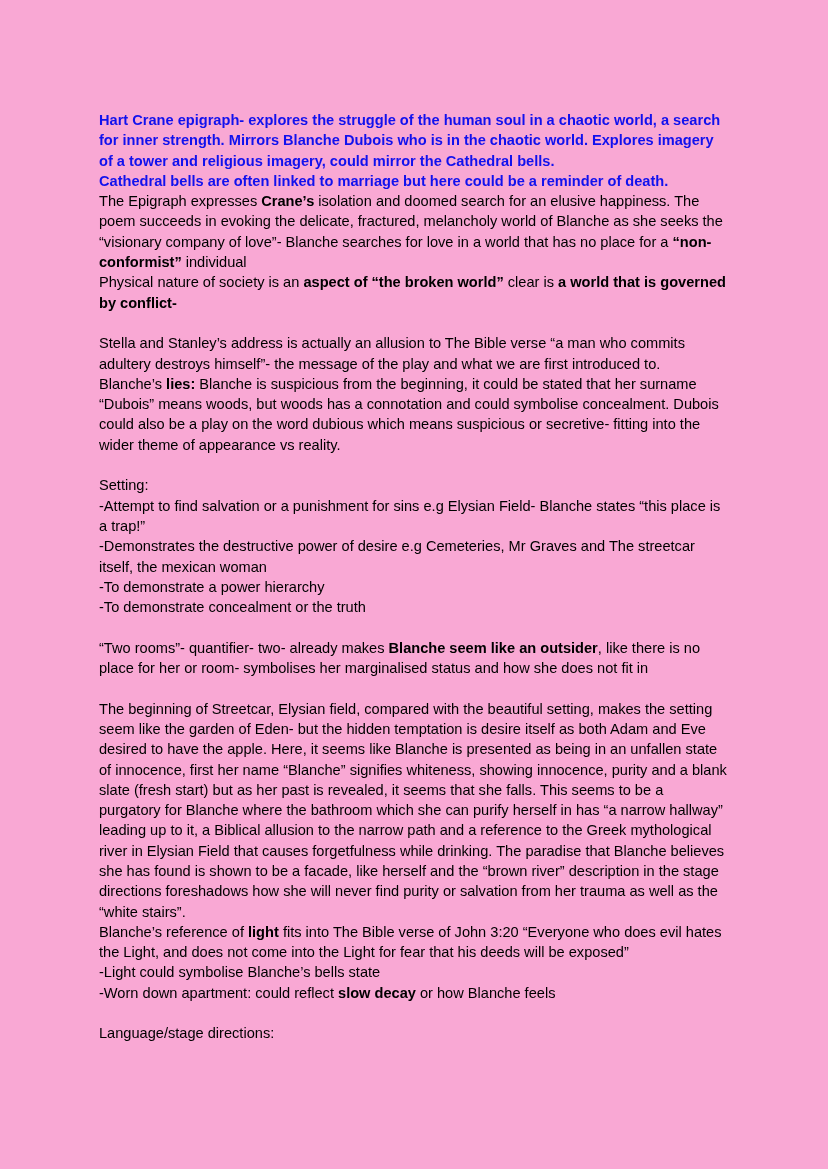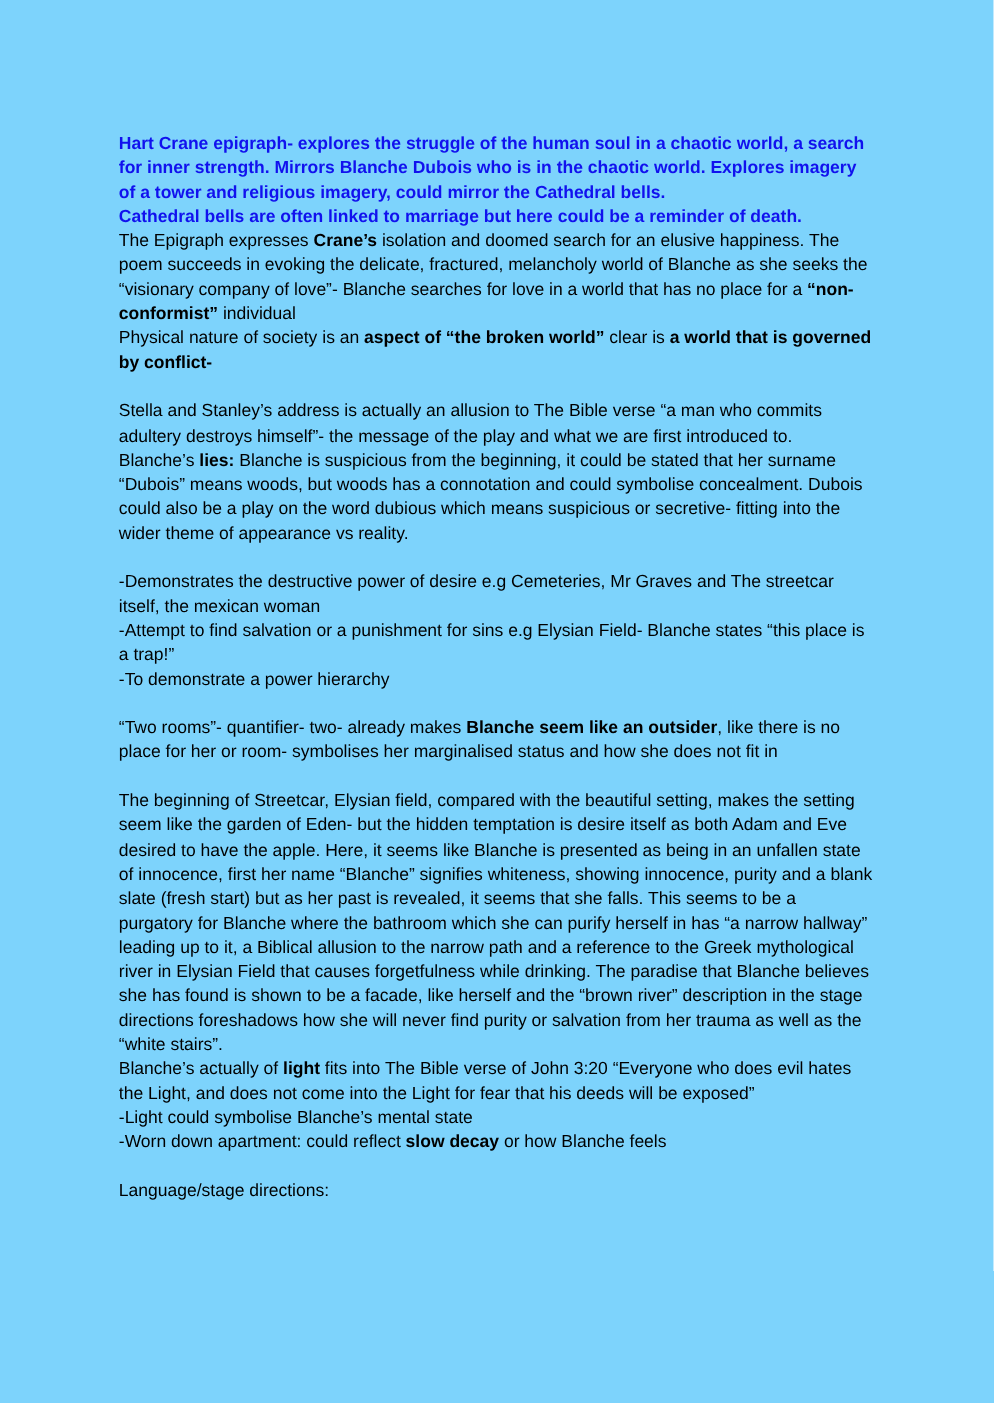--- a/index.html
+++ b/index.html
@@ -10,21 +10,21 @@
   body {
     width: 828px;
     height: 1169px;
     font-family: "Liberation Sans", sans-serif;
     color: #000000;
   }
   .page {
     position: relative;
     width: 828px;
     height: 1169px;
-    background: #7dd3fc;
+    background: #f9a8d4;
     box-sizing: border-box;
     padding: 110px 100px 0 99px;
   }
   .doc-body {
     font-size: 14.6px;
     line-height: 20.3px;
     color: #000000;
   }
   p {
     margin: 0;
@@ -53,26 +53,28 @@
 <div class="page">
   <div class="doc-body" id="doc-body">
       <p class="para blue-bold">Hart Crane epigraph- explores the struggle of the human soul in a chaotic world, a search for inner strength. Mirrors Blanche Dubois who is in the chaotic world. Explores imagery of a tower and religious imagery, could mirror the Cathedral bells.</p>
       <p class="para blue">Cathedral bells are often linked to marriage but here could be a reminder of death.</p>
       <p class="para"><span>The Epigraph expresses </span><span class="b">Crane’s</span><span> isolation and doomed search for an elusive happiness. The poem succeeds in evoking the delicate, fractured, melancholy world of Blanche as she seeks the “visionary company of love”- Blanche searches for love in a world that has no place for a </span><span class="b">“non-conformist”</span><span> individual</span></p>
       <p class="para"><span>Physical nature of society is an </span><span class="b">aspect of “the broken world”</span><span> clear is </span><span class="b">a world that is governed by conflict-</span></p>
       <div class="blank"></div>
       <p class="para">Stella and Stanley’s address is actually an allusion to The Bible verse “a man who commits adultery destroys himself”- the message of the play and what we are first introduced to.</p>
       <p class="para"><span>Blanche’s </span><span class="b">lies:</span><span> Blanche is suspicious from the beginning, it could be stated that her surname “Dubois” means woods, but woods has a connotation and could symbolise concealment. Dubois could also be a play on the word dubious which means suspicious or secretive- fitting into the wider theme of appearance vs reality.</span></p>
       <div class="blank"></div>
+      <p class="para">Setting:</p>
+      <p class="para">-Attempt to find salvation or a punishment for sins e.g Elysian Field- Blanche states “this place is a trap!”</p>
       <p class="para">-Demonstrates the destructive power of desire e.g Cemeteries, Mr Graves and The streetcar itself, the mexican woman</p>
-      <p class="para">-Attempt to find salvation or a punishment for sins e.g Elysian Field- Blanche states “this place is a trap!”</p>
       <p class="para">-To demonstrate a power hierarchy</p>
+      <p class="para">-To demonstrate concealment or the truth</p>
       <div class="blank"></div>
       <p class="para"><span>“Two rooms”- quantifier- two- already makes </span><span class="b">Blanche seem like an outsider</span><span>, like there is no place for her or room- symbolises her marginalised status and how she does not fit in</span></p>
       <div class="blank"></div>
       <p class="para">The beginning of Streetcar, Elysian field, compared with the beautiful setting, makes the setting seem like the garden of Eden- but the hidden temptation is desire itself as both Adam and Eve desired to have the apple. Here, it seems like Blanche is presented as being in an unfallen state of innocence, first her name “Blanche” signifies whiteness, showing innocence, purity and a blank slate (fresh start) but as her past is revealed, it seems that she falls. This seems to be a purgatory for Blanche where the bathroom which she can purify herself in has “a narrow hallway” leading up to it, a Biblical allusion to the narrow path and a reference to the Greek mythological river in Elysian Field that causes forgetfulness while drinking. The paradise that Blanche believes she has found is shown to be a facade, like herself and the “brown river” description in the stage directions foreshadows how she will never find purity or salvation from her trauma as well as the “white stairs”.</p>
-      <p class="para"><span>Blanche’s actually of </span><span class="b">light</span><span> fits into The Bible verse of John 3:20 “Everyone who does evil hates the Light, and does not come into the Light for fear that his deeds will be exposed”</span></p>
-      <p class="para">-Light could symbolise Blanche’s mental state</p>
+      <p class="para"><span>Blanche’s reference of </span><span class="b">light</span><span> fits into The Bible verse of John 3:20 “Everyone who does evil hates the Light, and does not come into the Light for fear that his deeds will be exposed”</span></p>
+      <p class="para">-Light could symbolise Blanche’s bells state</p>
       <p class="para"><span>-Worn down apartment: could reflect </span><span class="b">slow decay</span><span> or how Blanche feels</span></p>
       <div class="blank"></div>
       <p class="para">Language/stage directions:</p>
     </div>
 </div>
 
 </body></html>

